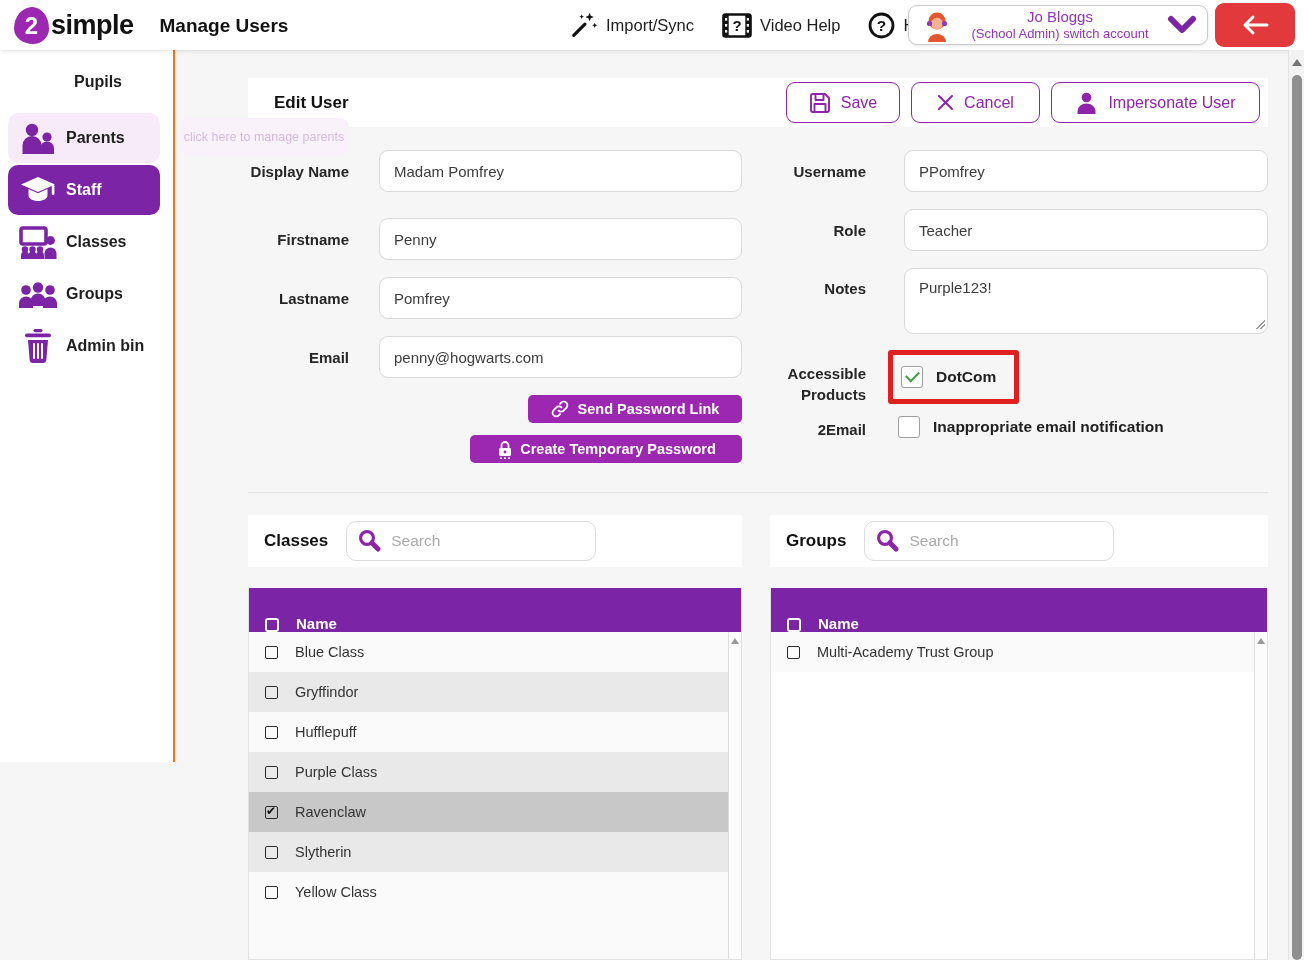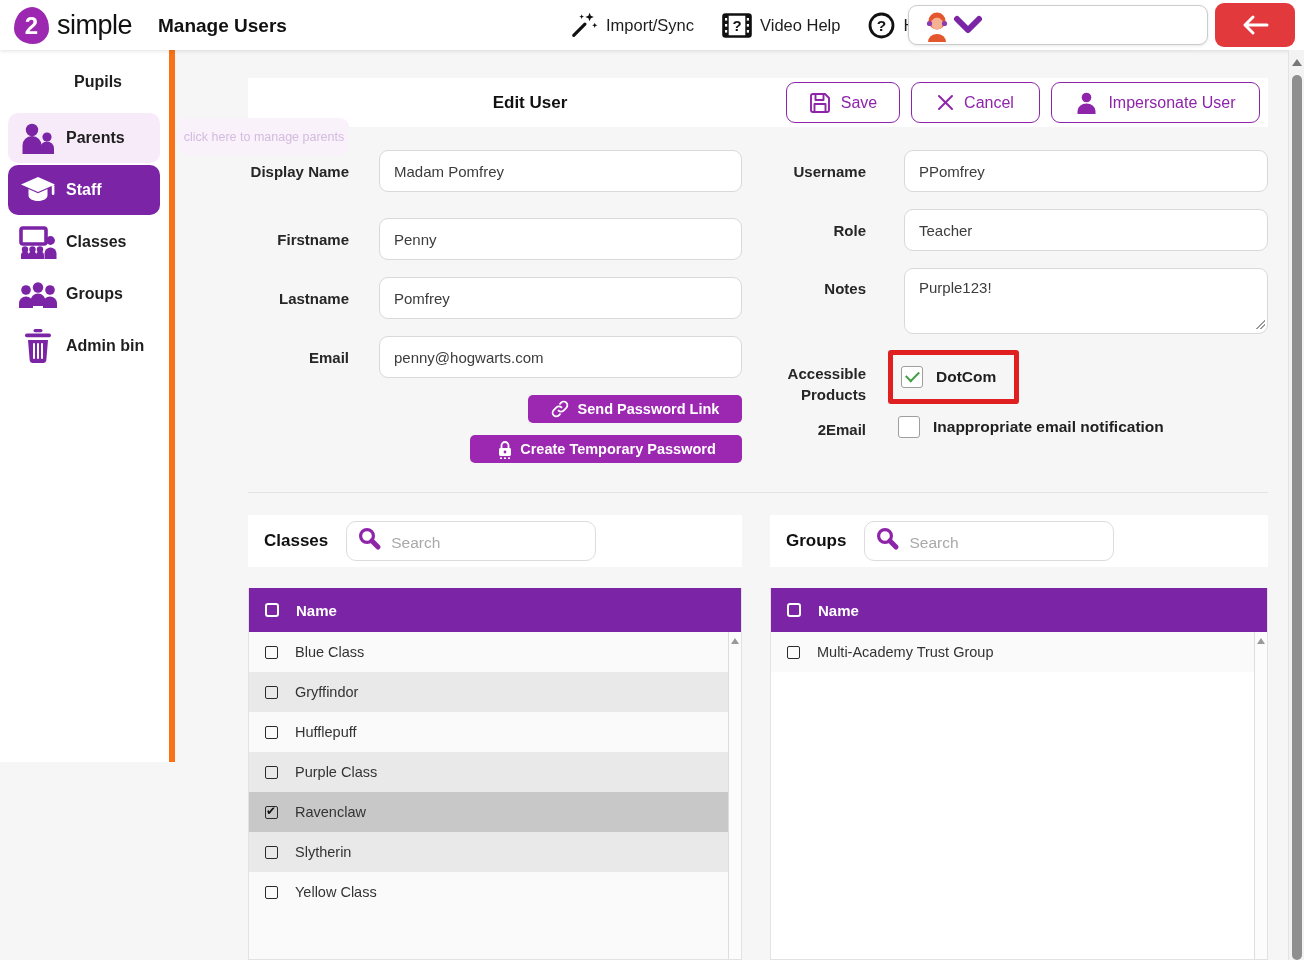--- a/index.html
+++ b/index.html
@@ -6,56 +6,56 @@
   html,body { width:1304px; height:960px; overflow:hidden; }
   body { font-family:"Liberation Sans", sans-serif; background:#f6f6f7; position:relative; color:#2d2d2d; }
 
   
   .header { position:absolute; left:0; top:0; width:1304px; height:50px; background:#fff;
             box-shadow:0 1px 4px rgba(0,0,0,.12); z-index:30; }
   .brand { position:absolute; left:14px; top:7px; display:flex; align-items:center; }
   .logo-blob { width:35px; height:37px; background:#9c27b0; color:#fff; font-weight:bold; font-size:24px;
                display:flex; align-items:center; justify-content:center;
                border-radius:52% 48% 46% 54% / 58% 58% 42% 42%; }
-  .logo-word { font-size:27px; font-weight:400; color:#111; letter-spacing:-0.5px; margin-left:8px; }
+  .logo-word { font-size:27px; font-weight:700; color:#111; letter-spacing:-0.5px; margin-left:2px; }
   .app-title { font-size:19px; font-weight:700; color:#111; margin-left:26px; }
   .topnav { position:absolute; left:570px; top:0; height:50px; display:flex; align-items:center; gap:28px; }
   .topnav-item { display:flex; align-items:center; gap:8px; font-size:16.5px; color:#1d1d1d; cursor:pointer; }
   .account-box { position:absolute; right:96px; top:5px; width:300px; height:40px; border:1px solid #ccc;
                  border-radius:9px; background:#fff; box-shadow:0 1px 3px rgba(0,0,0,.10);
                  display:flex; align-items:center; padding:0 10px 0 12px; cursor:pointer; }
   .account-texts { flex:1; text-align:center; color:#9333bb; line-height:1.25; }
   .account-name { font-size:15px; }
   .account-sub { font-size:13px; }
   .back-btn { position:absolute; right:9px; top:3px; width:80px; height:44px; background:#e23a3c;
               border:none; border-radius:9px; display:flex; align-items:center; justify-content:center; cursor:pointer; }
 
   
   .sidebar { position:absolute; left:0; top:50px; width:175px; height:712px; background:#fff;
-             border-right:6px solid #f97316; z-index:10; }
+             border-right:2px solid #f97316; z-index:10; }
   .side-label-only { position:absolute; top:23px; left:74px; font-size:16px; font-weight:700; color:#1e1e1e; }
   .side-item { position:absolute; left:8px; width:152px; height:50px; border-radius:10px;
                display:flex; align-items:center; cursor:pointer; }
   .side-item .s-icon { width:40px; margin-left:10px; display:flex; justify-content:center; }
   .side-item .s-label { margin-left:8px; font-size:16px; font-weight:700; color:#1e1e1e; }
   .side-parents { top:63px; background:#f7ebfa; }
   .side-staff { top:115px; background:#7b24a5; }
   .side-staff .s-label { color:#fff; }
   .side-classes { top:167px; } .side-groups { top:219px; } .side-trash { top:271px; }
 
   .tooltip { position:absolute; left:179px; top:118px; width:170px; height:38px; background:rgba(248,241,250,.92);
              border-radius:9px; display:flex; align-items:center; justify-content:center;
              font-size:12.5px; color:#d4bbdf; z-index:9; }
   .tooltip::before { content:''; position:absolute; left:-6px; top:13px; border:6px solid transparent;
                      border-right-color:rgba(248,241,250,.92); border-left:0; }
 
   
   .edit-card { position:absolute; left:248px; top:78px; width:1020px; height:49px; background:#fff;
                display:flex; align-items:center; }
-  .edit-title { font-size:17px; font-weight:700; color:#111; margin-left:26px; flex:1;text-align:center; }
+  .edit-title { font-size:17px; font-weight:700; color:#111; margin-left:26px; flex:1; }
   .btn-outline { height:41px; border:1.5px solid #8e24aa; border-radius:9px; background:#fff; color:#8e24aa;
                  font-size:16px; font-family:inherit; display:flex; align-items:center; justify-content:center;
                  gap:10px; cursor:pointer; margin-right:11px; }
   .btn-save { width:114px; } .btn-cancel { width:129px; } .btn-impersonate { width:209px; margin-right:8px; }
 
   
   .frow { position:absolute; display:flex; align-items:center; }
   .frow-left { left:248px; width:494px; }
   .frow-right { left:780px; width:488px; }
   .flabel { font-size:15px; font-weight:700; color:#262626; text-align:right; line-height:1.4; }
@@ -87,28 +87,28 @@
   .cb-caption { font-size:15.5px; font-weight:700; color:#1f1f1f; }
 
   .divider { position:absolute; left:248px; top:492px; width:1020px; height:1px; background:#e4e4e7; }
 
   
   .list-bar { position:absolute; top:515px; height:52px; background:#fff; display:flex; align-items:center; }
   .list-bar-classes { left:248px; width:494px; }
   .list-bar-groups { left:770px; width:498px; }
   .list-title { font-size:17px; font-weight:700; color:#111; margin-left:16px; }
   .searchbox { margin-left:18px; width:250px; height:40px; border:1px solid #dcdcdc; border-radius:10px;
-               background:#fff; display:flex; align-items:flex-end; padding:8px 10px; gap:8px; }
+               background:#fff; display:flex; align-items:center; padding:0 10px; gap:8px; }
   .searchbox input { border:none; outline:none; flex:1; font-family:inherit; font-size:15.5px; color:#444; }
   .searchbox input::placeholder { color:#a9a9a9; }
 
   .ltable { position:absolute; top:588px; bottom:0; background:#fafafa; border:1px solid #e2e2e2; border-top:none; }
   .ltable-classes { left:248px; width:494px; }
   .ltable-groups { left:770px; width:498px; }
-  .lt-head { height:44px; background:#7b24a5; display:flex; align-items:center; gap:17px; padding-left:16px; }
+  .lt-head { height:44px; background:#7b24a5; display:flex; align-items:flex-end; gap:17px; padding-left:16px; }
   .lt-head-cb { width:14px; height:14px; border:2px solid #fff; border-radius:3px; cursor:pointer; }
   .lt-head-label { color:#fff; font-size:15px; font-weight:700; }
   .lt-body { position:absolute; top:44px; bottom:0; left:0; right:0; overflow:hidden; }
   .lt-row { height:40px; display:flex; align-items:center; gap:17px; padding-left:16px; cursor:pointer; }
   .lt-row.odd { background:#fafafa; } .lt-row.even { background:#e9e9e9; } .lt-row.selected { background:#c8c8c8; }
   .cb { width:13px; height:13px; border:1.6px solid #2b2b2b; border-radius:2px; background:transparent;
         position:relative; cursor:pointer; flex:0 0 auto; }
   .cb.checked::after { content:'✔'; position:absolute; left:0px; top:-3px; font-size:12px; color:#111; }
   .lt-row-name { font-size:14.5px; color:#333; }
 
@@ -180,20 +180,24 @@
     <span>
       <svg width="32" height="34" viewBox="0 0 32 34">
         <path d="M7 34 a9 8 0 0 1 18 0 z" fill="#e4572e"></path>
         <circle cx="16" cy="13" r="8.5" fill="#e4572e"></circle>
         <circle cx="16" cy="15.5" r="6" fill="#f6b092"></circle>
         <path d="M10.5 12.5 a6 6 0 0 1 11 0 l-1 -0.5 a5 5 0 0 0 -9 0 z" fill="#e4572e"></path>
         <circle cx="8.5" cy="15.5" r="2.6" fill="#8d3ab5"></circle>
         <circle cx="23.5" cy="15.5" r="2.6" fill="#8d3ab5"></circle>
       </svg>
     </span>
+    <span class="account-texts">
+      <div class="account-name">Jo Bloggs</div>
+      <div class="account-sub">(School Admin) switch account</div>
+    </span>
     <span>
       <svg width="30" height="20" viewBox="0 0 30 20">
         <path d="M4 4 L15 15 L26 4" fill="none" stroke="#7b24a5" stroke-width="6" stroke-linecap="round" stroke-linejoin="round"></path>
       </svg>
     </span>
   </div>
   <button class="back-btn">
     <span>
       <svg width="28" height="22" viewBox="0 0 28 22">
         <path d="M26 11 H4 M12 3 L4 11 l8 8" fill="none" stroke="#fff" stroke-width="3" stroke-linecap="round" stroke-linejoin="round"></path>

